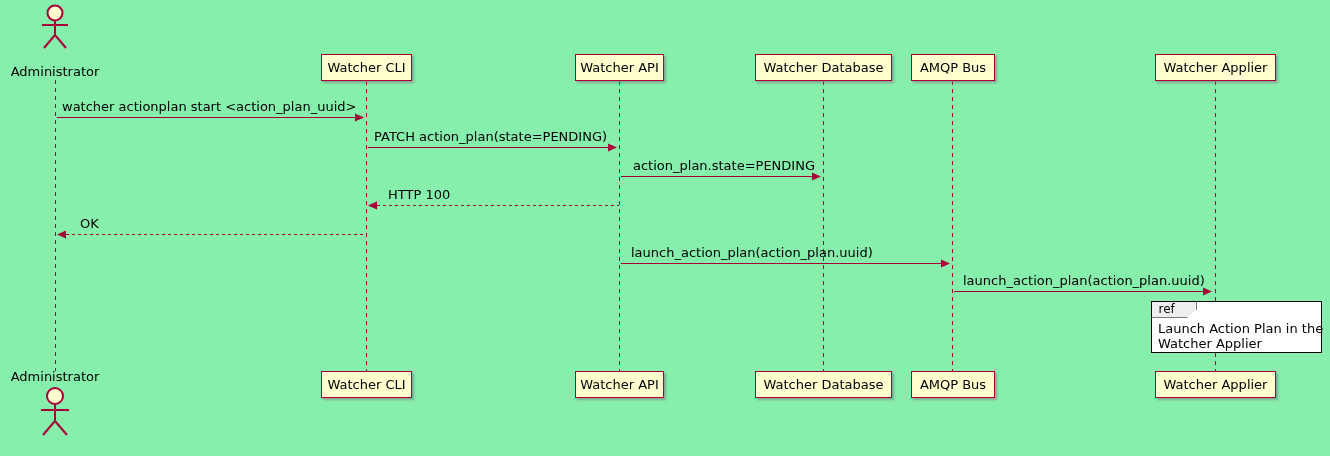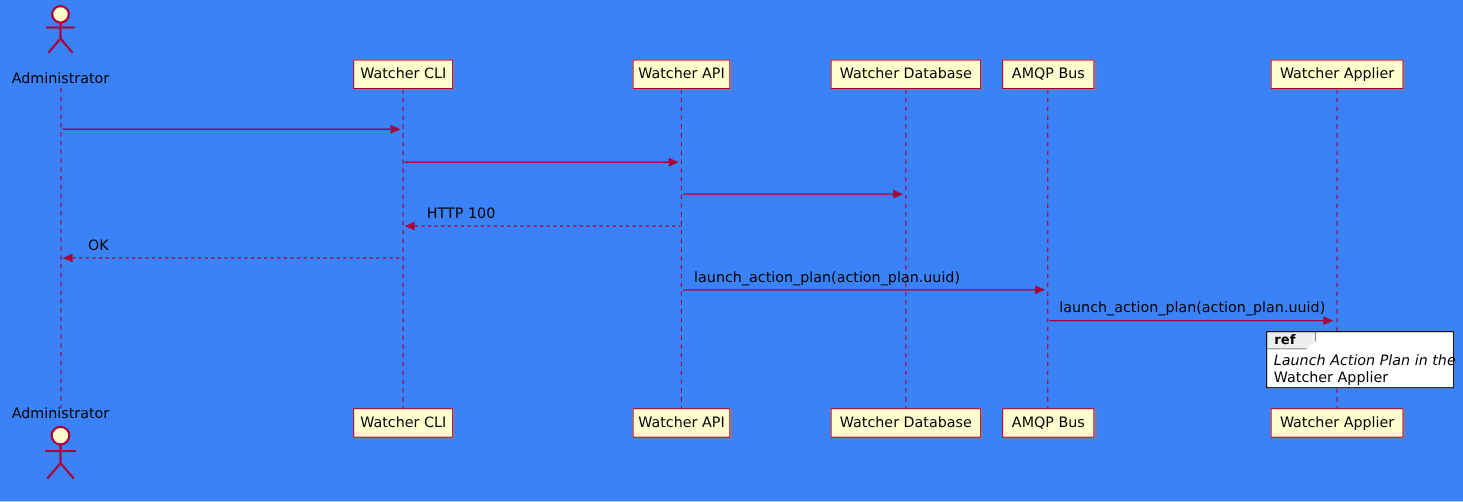--- a/index.html
+++ b/index.html
@@ -1,42 +1,42 @@
 <!DOCTYPE html>
 <html><head>
 <meta charset="utf-8">
 <style>
   * { margin:0; padding:0; box-sizing:border-box; }
   html,body { background:#ffffff; }
   .canvas {
-    position:relative; width:1330px; height:456px; background:#3b82f6;
+    position:relative; width:1330px; height:456px; background:#86efac;
     font-family:"DejaVu Sans", sans-serif; overflow:hidden; color:#000;
   }
   .layer { position:absolute; left:0; top:0; }
   .pbox {
     position:absolute; height:27px; background:#FEFECE; border:1.5px solid #A80036;
     box-shadow:2px 2px 2px rgba(130,130,130,0.65);
     display:flex; align-items:center; justify-content:center;
     font-size:13px; color:#000; white-space:nowrap;text-align:center;
   }
   .mlabel { position:absolute; font-size:13px; color:#000; white-space:nowrap; }
   .actor-label { position:absolute; font-size:13px; color:#000; text-align:center; width:100px; }
   .actor-fig { position:absolute; }
   .ref-box {
     position:absolute; left:1151px; top:301px; width:171px; height:52px;
     background:#ffffff; border:1.5px solid #000;
   }
   .ref-tab {
     position:absolute; left:-1.5px; top:-1.5px; width:46px; height:17px;
     background:#EEEEEE; border:1.5px solid #000;
     clip-path: polygon(0 0, 100% 0, 100% 55%, 80% 100%, 0 100%);
-    font-weight:bold; font-size:12px; line-height:14px; padding-left:7px;
+    font-weight:normal; font-size:12px; line-height:14px; padding-left:7px;
   }
   .ref-text { position:absolute; left:6px; font-size:13px; white-space:nowrap; }
-  .ref-text.l1 { top:19px;font-style:italic; }
+  .ref-text.l1 { top:19px; }
   .ref-text.l2 { top:34px; }
 </style>
 </head>
 <body>
 
 <div class="canvas">
 
   <svg class="layer" width="1330" height="456">
 
     <g stroke="#A80036" stroke-width="1" stroke-dasharray="4,4">
@@ -90,20 +90,23 @@
     </g>
   </svg>
   <div class="actor-label" style="left:5px; top:64px;">Administrator</div>
 
   <div class="pbox" style="left:321px; top:54px; width:91px;">Watcher CLI</div>
   <div class="pbox" style="left:575px; top:54px; width:89px;">Watcher API</div>
   <div class="pbox" style="left:755px; top:54px; width:137px;">Watcher Database</div>
   <div class="pbox" style="left:911px; top:54px; width:84px;">AMQP Bus</div>
   <div class="pbox" style="left:1155px; top:54px; width:121px;">Watcher Applier</div>
 
+  <div class="mlabel" style="left:62px;  top:99px;">watcher actionplan start &lt;action_plan_uuid&gt;</div>
+  <div class="mlabel" style="left:374px; top:129px;">PATCH action_plan(state=PENDING)</div>
+  <div class="mlabel" style="left:633px; top:158px;">action_plan.state=PENDING</div>
   <div class="mlabel" style="left:388px; top:187px;">HTTP 100</div>
   <div class="mlabel" style="left:80px;  top:216px;">OK</div>
   <div class="mlabel" style="left:631px; top:245px;">launch_action_plan(action_plan.uuid)</div>
   <div class="mlabel" style="left:963px; top:273px;">launch_action_plan(action_plan.uuid)</div>
 
   <div class="ref-box">
     <div class="ref-tab">ref</div>
     <div class="ref-text l1">Launch Action Plan in the</div>
     <div class="ref-text l2">Watcher Applier</div>
   </div>

